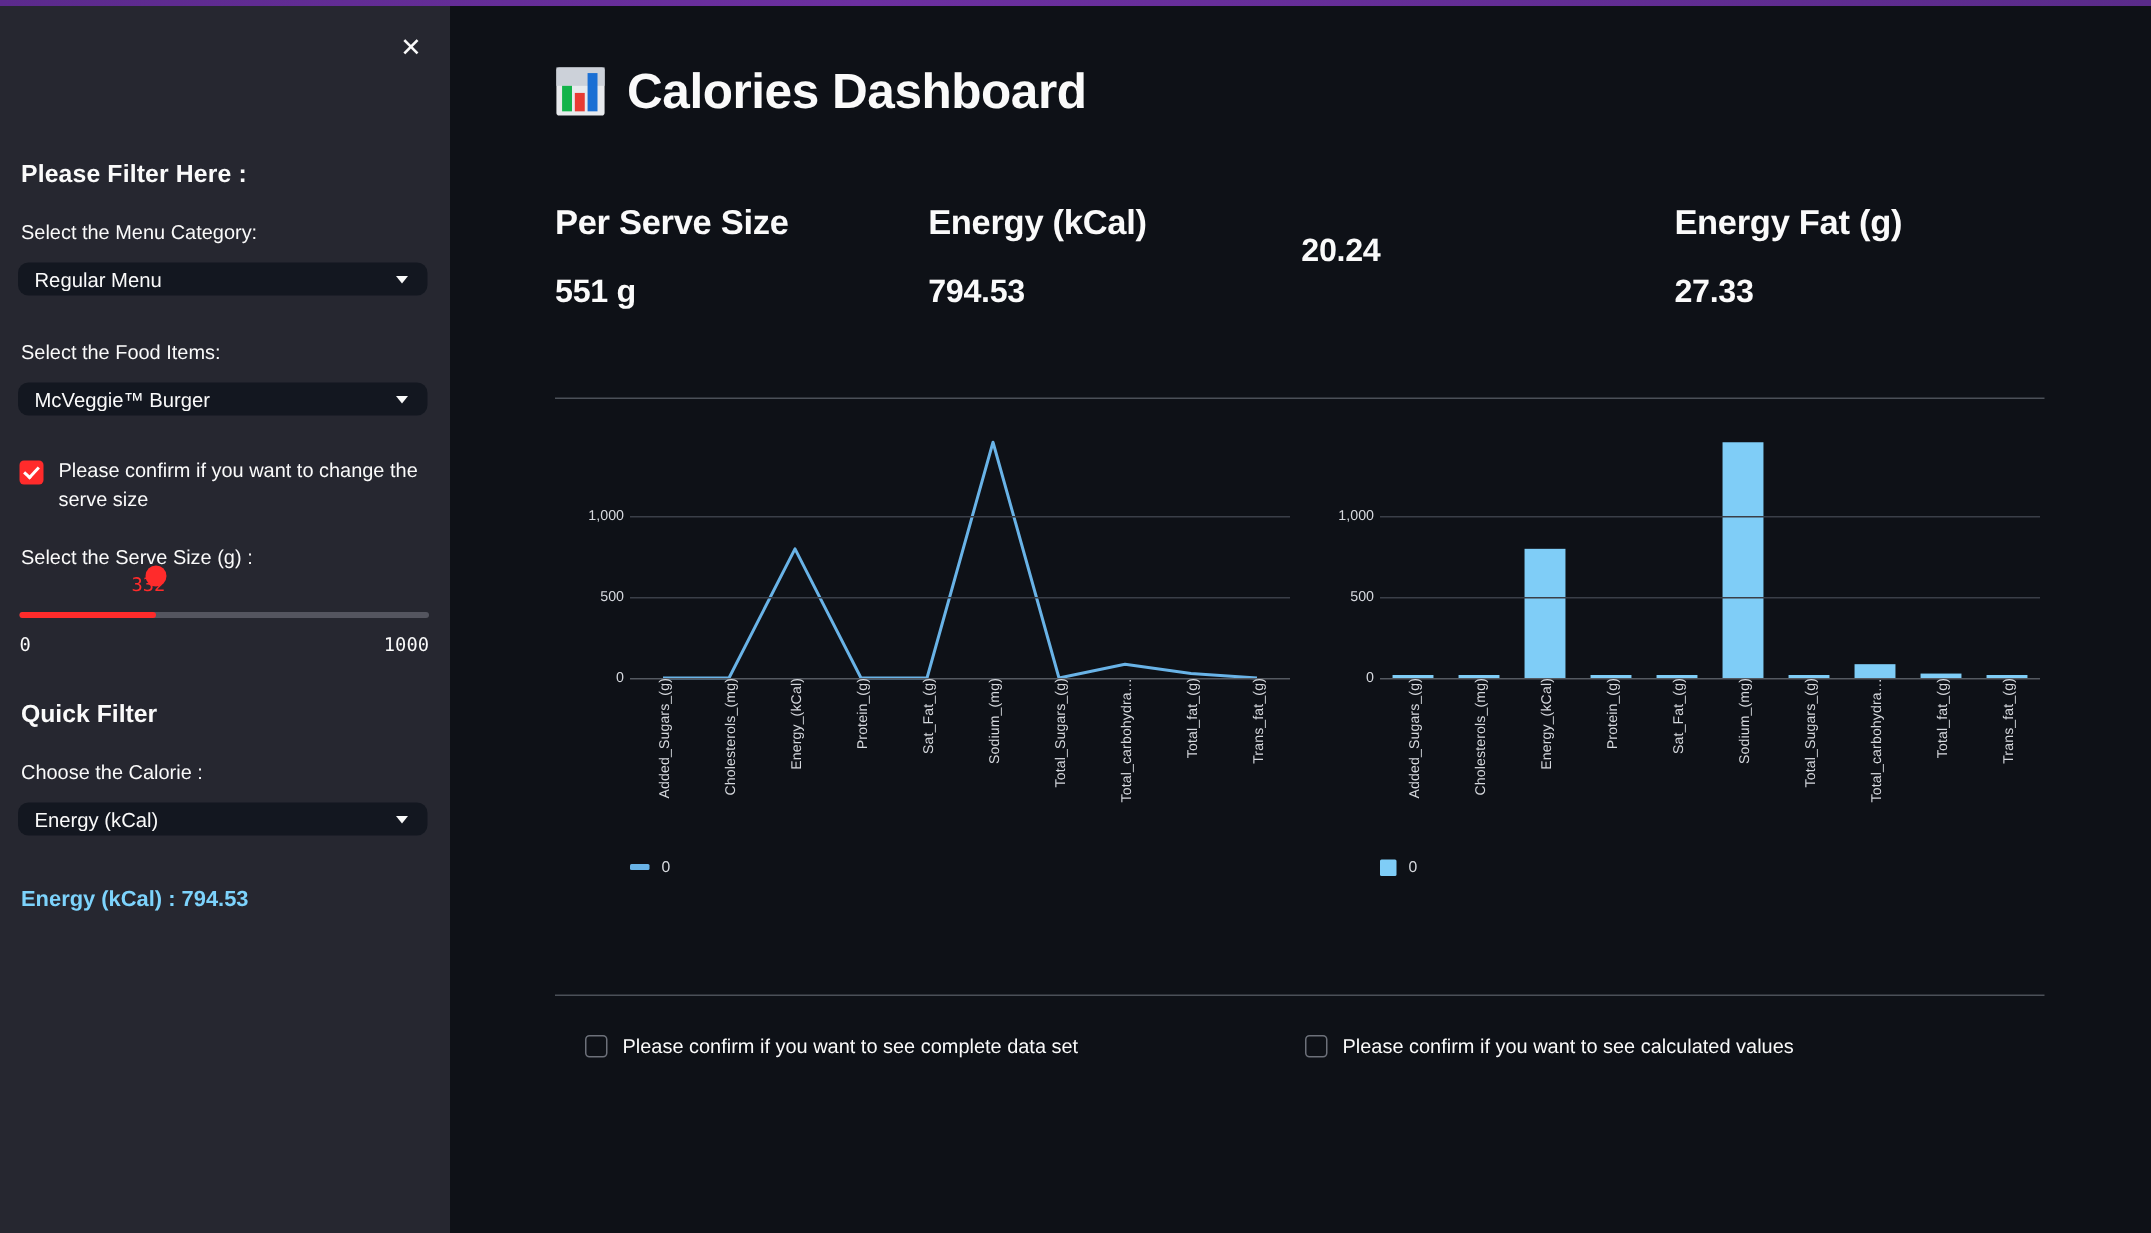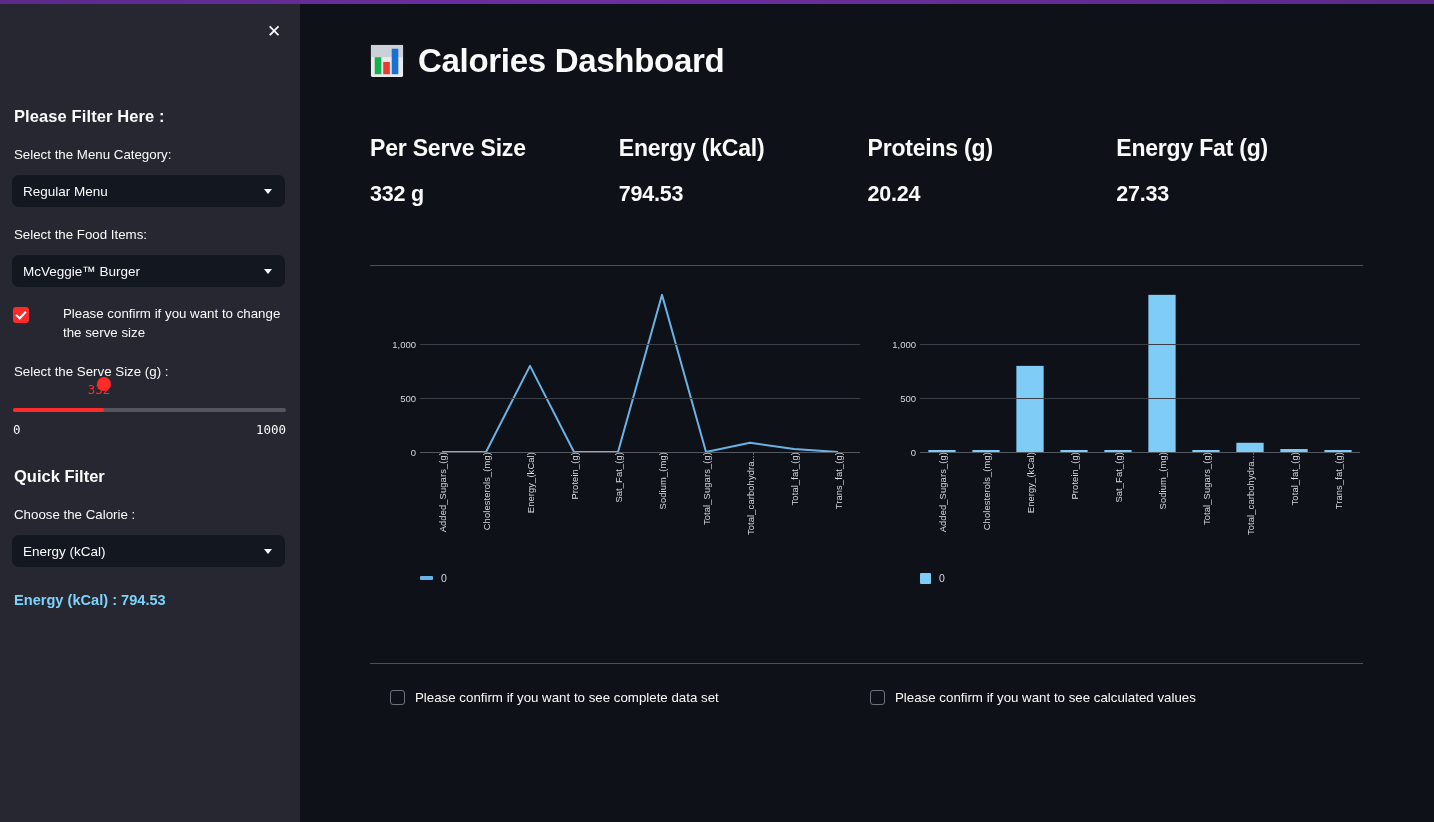--- a/index.html
+++ b/index.html
@@ -37,21 +37,21 @@
   }
   .sb-label {
     font-size: 13.3px; color: #fafafa; font-weight: 400;
   }
   .lbl-menu-cat { position: absolute; top: 143px; left: 14px; }
   .lbl-food-items { position: absolute; top: 223px; left: 14px; }
   .lbl-serve-size { position: absolute; top: 360px; left: 14px; }
   .lbl-choose-cal { position: absolute; top: 503px; left: 14px; }
 
   .select-box {
-    position: absolute; left: 12px; width: 273px; height: 32px;
+    position: absolute; left: 12px; width: 273px; height: 22px;
     background: #131720; border-radius: 7px;
     display: flex; align-items: center;
     padding: 0 11px;
     cursor: pointer;
   }
   .select-box .sel-value {
     font-size: 13.5px; color: #fafafa; flex: 1;
     white-space: nowrap; overflow: hidden;
   }
   .caret {
@@ -75,21 +75,21 @@
     background: #ff2b2b; flex: 0 0 16px; margin-top: 2px;
     position: relative;
   }
   .cb-red::after {
     content: ""; position: absolute;
     left: 5px; top: 2px; width: 4px; height: 8px;
     border: solid #ffffff; border-width: 0 2px 2px 0;
     transform: rotate(43deg);
   }
   .sb-check-row .cb-text {
-    font-size: 13.3px; color: #fafafa; line-height: 1.42; margin-left: 24px;
+    font-size: 13.3px; color: #fafafa; line-height: 1.42;
   }
 
   
   .slider-wrap { position: absolute; top: 378px; left: 13px; width: 273px; }
   .slider-value {
     position: absolute; top: 0; left: 77px;
     font-size: 12.5px; color: #ff2b2b;
     font-family: "DejaVu Sans Mono", monospace;
   }
   .slider-track {
@@ -268,28 +268,27 @@
         <rect x="5" y="14" width="7" height="18" fill="#12b34a"></rect>
         <rect x="14" y="19" width="7" height="13" fill="#e83b33"></rect>
         <rect x="23" y="5" width="7" height="27" fill="#1a6fd4"></rect>
       </svg>
       <span class="title-text">Calories Dashboard</span>
     </div>
 
     <div class="metrics">
       <div class="metric">
         <div class="metric-label">Per Serve Size</div>
-        <div class="metric-value">332 g</div>
+        <div class="metric-value">551 g</div>
       </div>
       <div class="metric">
         <div class="metric-label">Energy (kCal)</div>
         <div class="metric-value">794.53</div>
       </div>
       <div class="metric">
-        <div class="metric-label">Proteins (g)</div>
         <div class="metric-value">20.24</div>
       </div>
       <div class="metric">
         <div class="metric-label">Energy Fat (g)</div>
         <div class="metric-value">27.33</div>
       </div>
     </div>
 
     <div class="divider" id="divider-top"></div>
 

